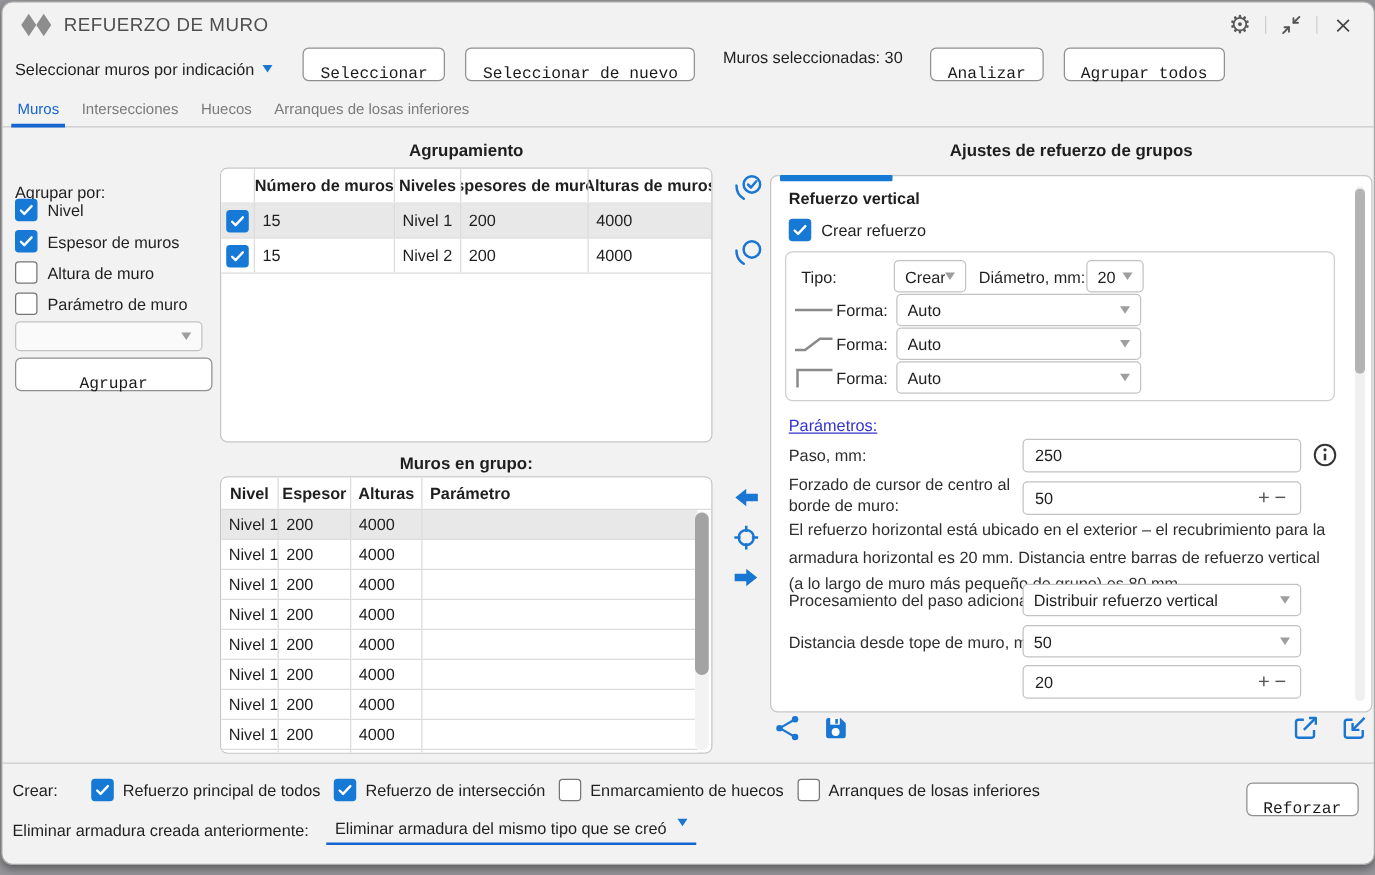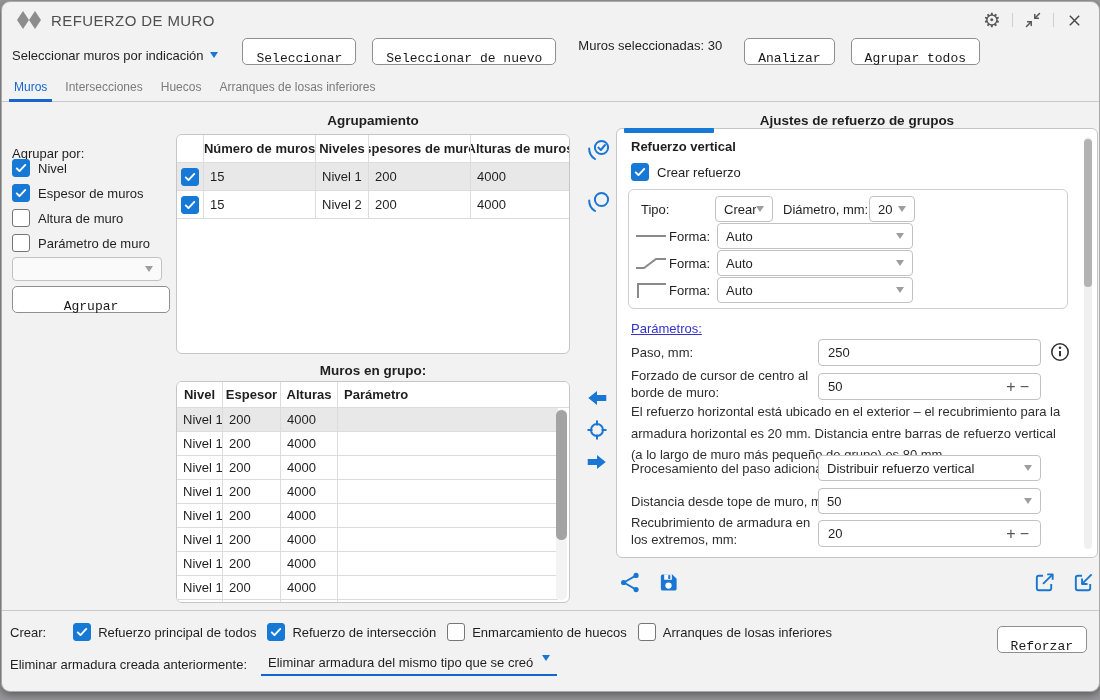--- a/index.html
+++ b/index.html
@@ -63,21 +63,21 @@
   .tcell{box-sizing:border-box;border-right:1px solid #dcdcdc;padding:0 6px;display:flex;align-items:center;white-space:nowrap;overflow:hidden;}
   .tcell.last{border-right:none;}
   .tcell.ctr{justify-content:center;}
   .sideicon{position:absolute;cursor:pointer;}
 
   .vscroll-track{position:absolute;background:#f3f3f3;border-radius:6px;}
   .vscroll-thumb{position:absolute;background:#a3a3a3;border-radius:6px;}
 
   
   .rp-title{left:614px;top:11px;width:482px;}
-  .panel{position:absolute;left:614px;top:26px;width:482px;height:430px;background:#fff;border:1px solid #c6c6c6;border-radius:6px;box-sizing:border-box;}
+  .panel{position:absolute;left:614px;top:38px;width:482px;height:430px;background:#fff;border:1px solid #c6c6c6;border-radius:6px;box-sizing:border-box;}
   .panel-tabbar{position:absolute;left:7px;top:-1px;width:90px;height:5px;background:#1779d6;border-radius:1px;}
   .sect-title{position:absolute;left:14px;top:10px;font-weight:700;}
   .groupbox{position:absolute;left:11px;top:60px;width:440px;height:120px;border:1px solid #cfcfcf;border-radius:6px;box-sizing:border-box;}
   .inp{box-sizing:border-box;border:1px solid #c2c2c2;border-radius:4px;background:#fff;display:flex;align-items:center;height:27px;padding:0 9px;}
   .inp input{border:none;outline:none;flex:1;font:inherit;color:#1f1f1f;background:transparent;padding:0;min-width:0;}
   .spin{color:#555;font-size:16px;line-height:1;cursor:pointer;padding:0 2px;}
   .link{color:#3333cc;text-decoration:underline;cursor:pointer;}
   .note{position:absolute;left:14px;top:272px;width:434px;line-height:21.5px;color:#2e2e2e;}
   .plabel{position:absolute;left:14px;color:#2e2e2e;}
   .ricons{position:absolute;left:614px;top:466px;width:482px;height:28px;display:flex;align-items:center;padding:0 3px;box-sizing:border-box;gap:16px;}
@@ -407,21 +407,20 @@
         <span class="val">Distribuir refuerzo vertical</span>
         <span class="tri gray"></span>
       </div>
 
       <div class="plabel" style="top:365px;">Distancia desde tope de muro, mm:</div>
       <div class="abs dd" style="left:201px;top:359px;width:223px;">
         <span class="val">50</span>
         <span class="tri gray"></span>
       </div>
 
-      <div class="plabel" style="top:385px;width:186px;line-height:17px;">Recubrimiento de armadura en los extremos, mm:</div>
       <div class="abs inp" style="left:201px;top:391px;width:223px;">
         <input value="20" style="">
         <span class="spin">+</span>
         <span class="spin">−</span>
       </div>
 
       <div class="vscroll-track" style="right:5px;top:8px;bottom:8px;width:8px;background:#f0f0f0;">
         <div class="vscroll-thumb" style="left:0;right:0;top:2px;height:148px;background:#b3b3b3;"></div>
       </div>
     </div>

